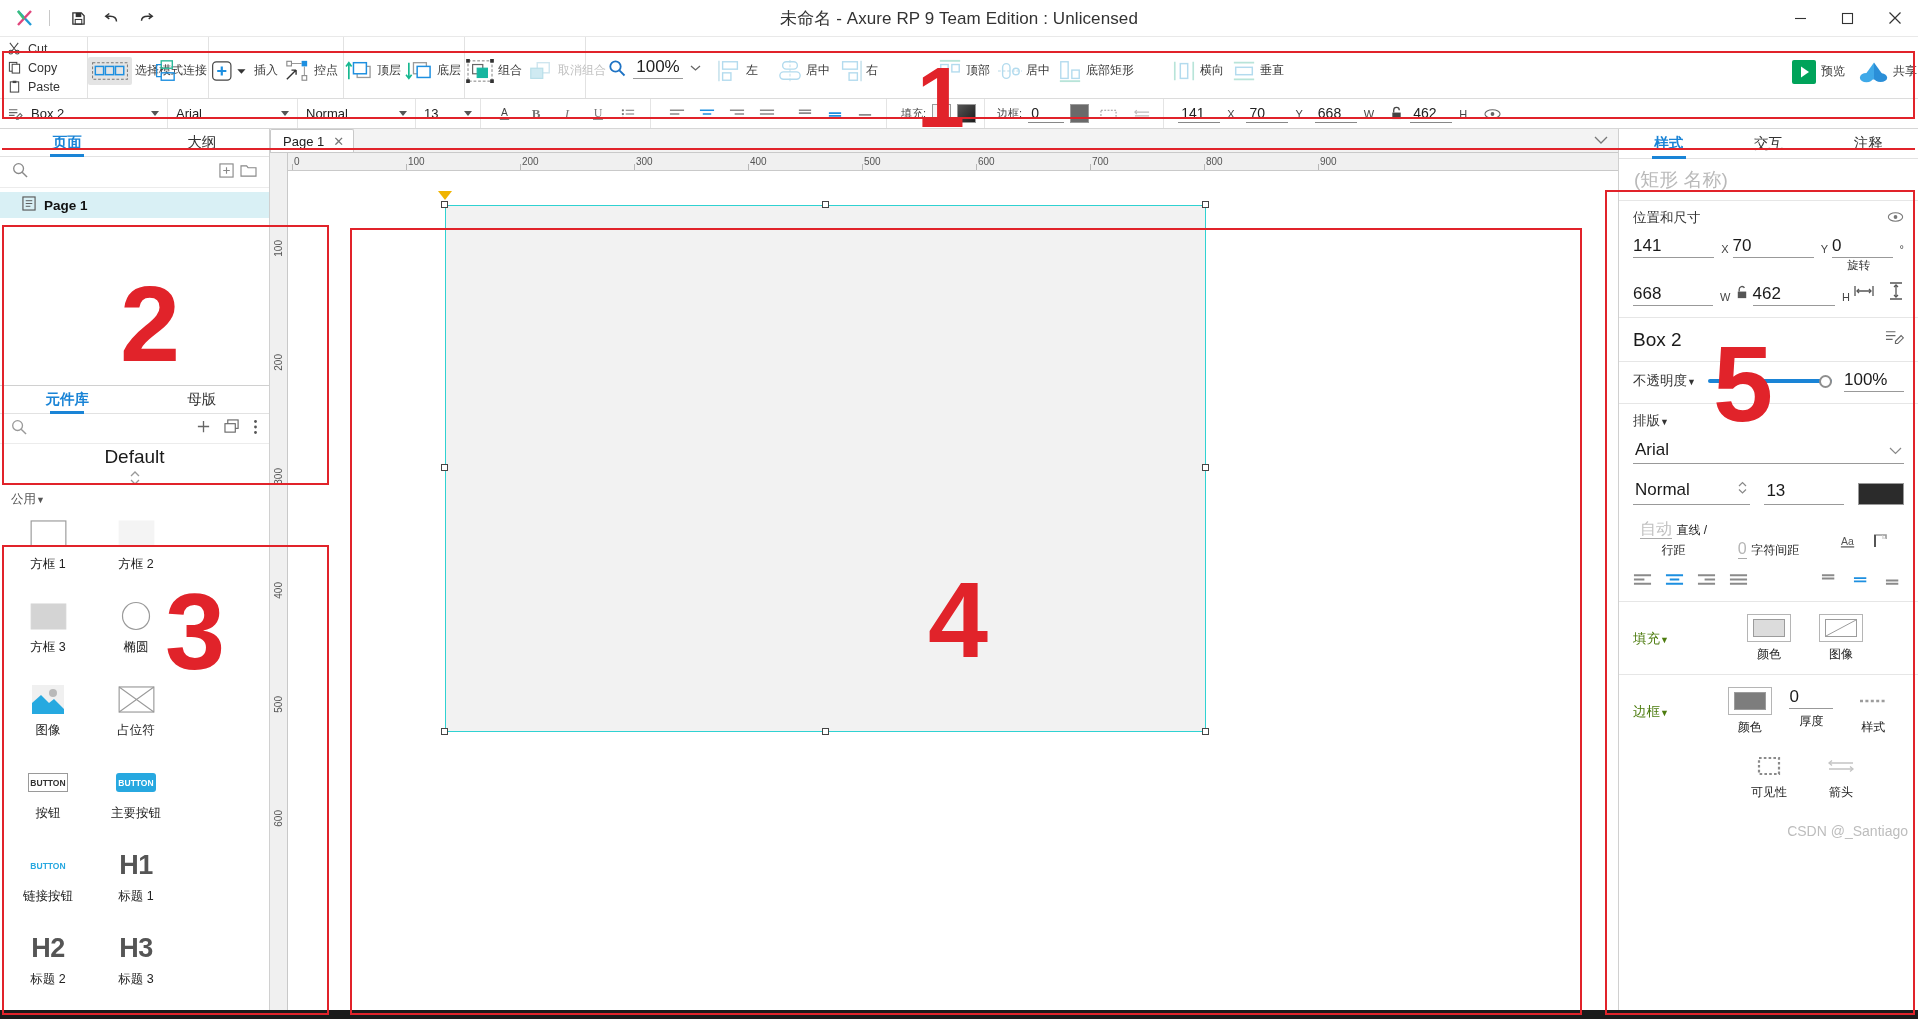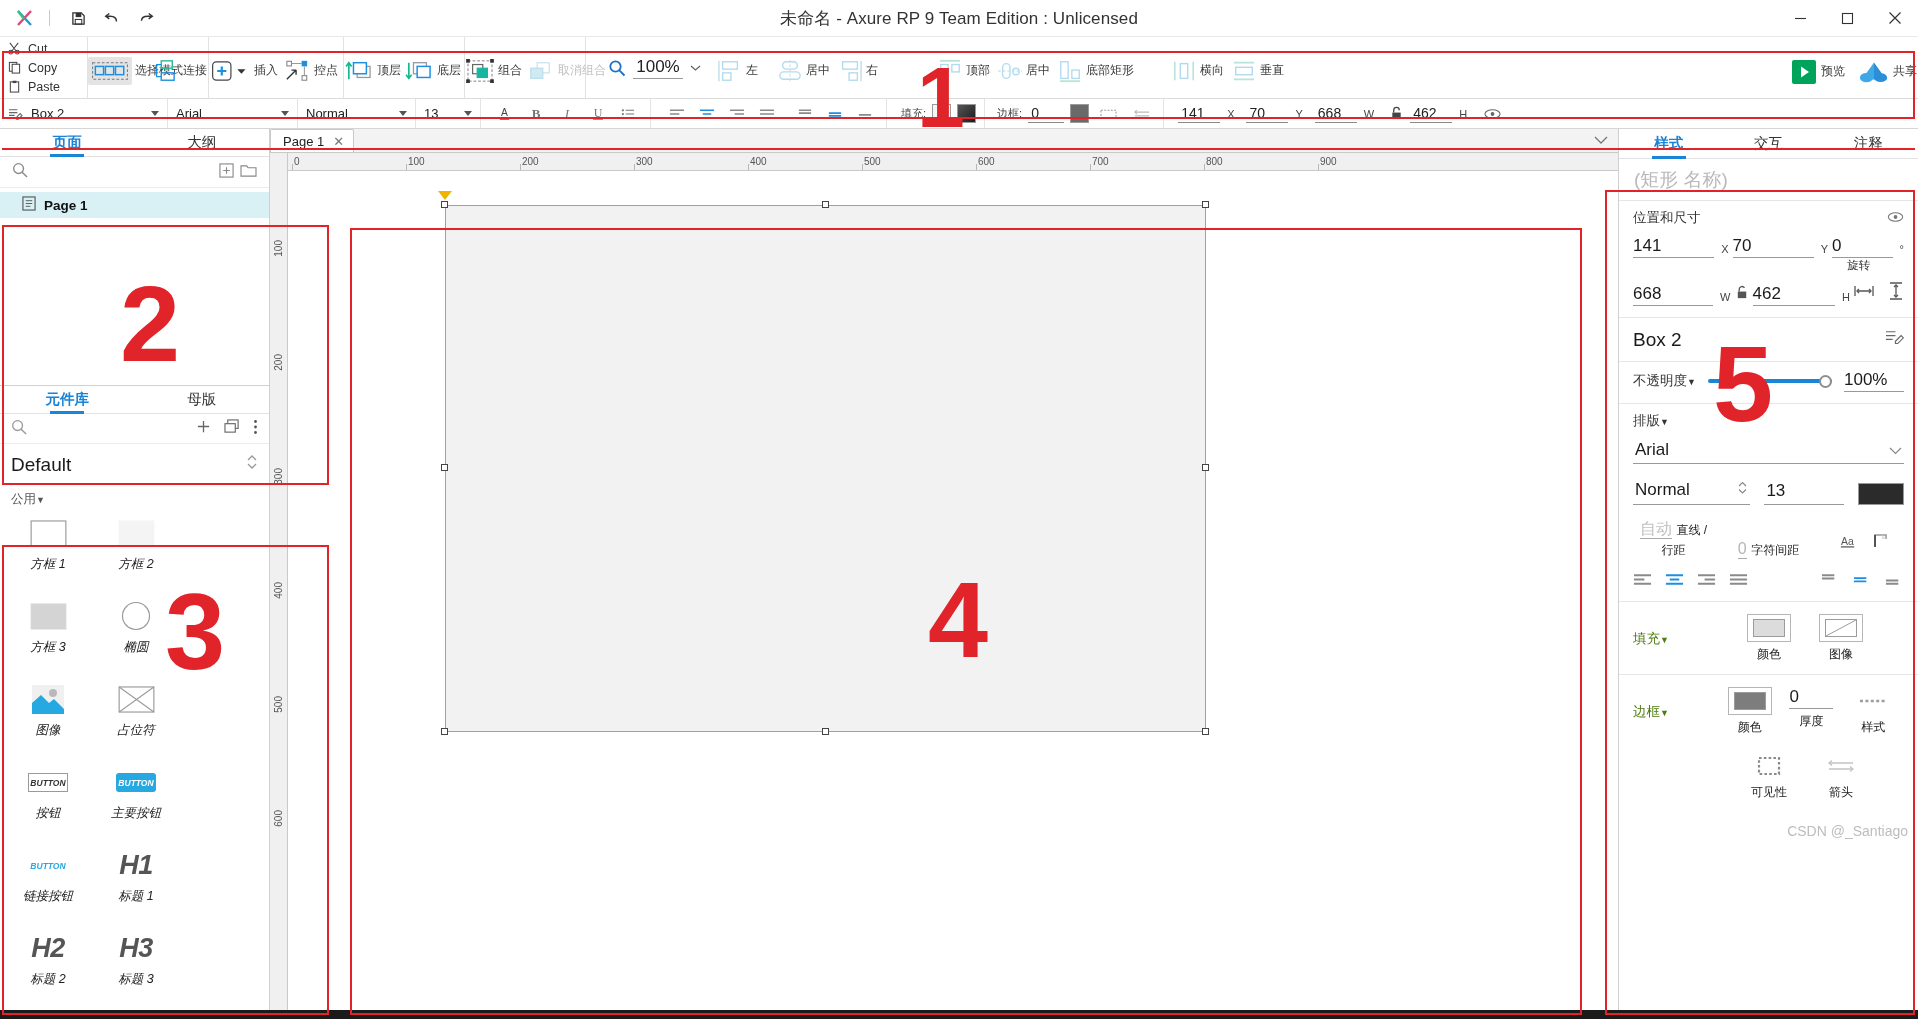--- a/index.html
+++ b/index.html
@@ -126,24 +126,24 @@
   .tree-row.sel { background: #d9f0f5; font-weight: bold; }
 
   .lib-panel { flex: 1 1 auto; display: flex; flex-direction: column; min-height: 0; border-top: 1px solid #d0d0d0; }
   .lib-head {
     height: 30px; display: flex; align-items: center; padding: 0 11px; gap: 13px;
     border-bottom: 1px solid #ececec; flex: 0 0 30px;
   }
   .lib-head .sp { flex: 1; }
   .lib-sel {
     height: 38px; margin: 2px 11px 0 11px; border-bottom: 1px solid #aaa;
-    display: flex; align-items: center; justify-content: space-between; font-size: 19px; color: #1a1a1a;
+    display: flex; align-items: center; justify-content: space-between; font-size: 19px; color: #1a1a1a; flex-direction: column;
   }
   .lib-cat { font-size: 12.5px; color: #555; padding: 7px 0 4px 11px; }
-  .wgrid { display: flex; flex-wrap: wrap; padding: 0 4px; overflow: hidden; flex: 1; font-style: italic; }
+  .wgrid { display: flex; flex-wrap: wrap; padding: 0 4px; overflow: hidden; flex: 1; }
   .wcell {
     width: 88px; height: 76px; display: flex; flex-direction: column; align-items: center;
     justify-content: flex-start; padding-top: 6px; gap: 8px;
   }
   .wcell .wico { height: 30px; display: flex; align-items: center; justify-content: center; }
   .wcell .wlbl { font-size: 12.5px; color: #222; }
   .h-glyph { font-size: 27px; font-weight: bold; color: #555; line-height: 1; letter-spacing: -.5px; }
 
   
   .centercol { flex: 1 1 auto; display: flex; flex-direction: column; min-width: 0; background: #fff; }

